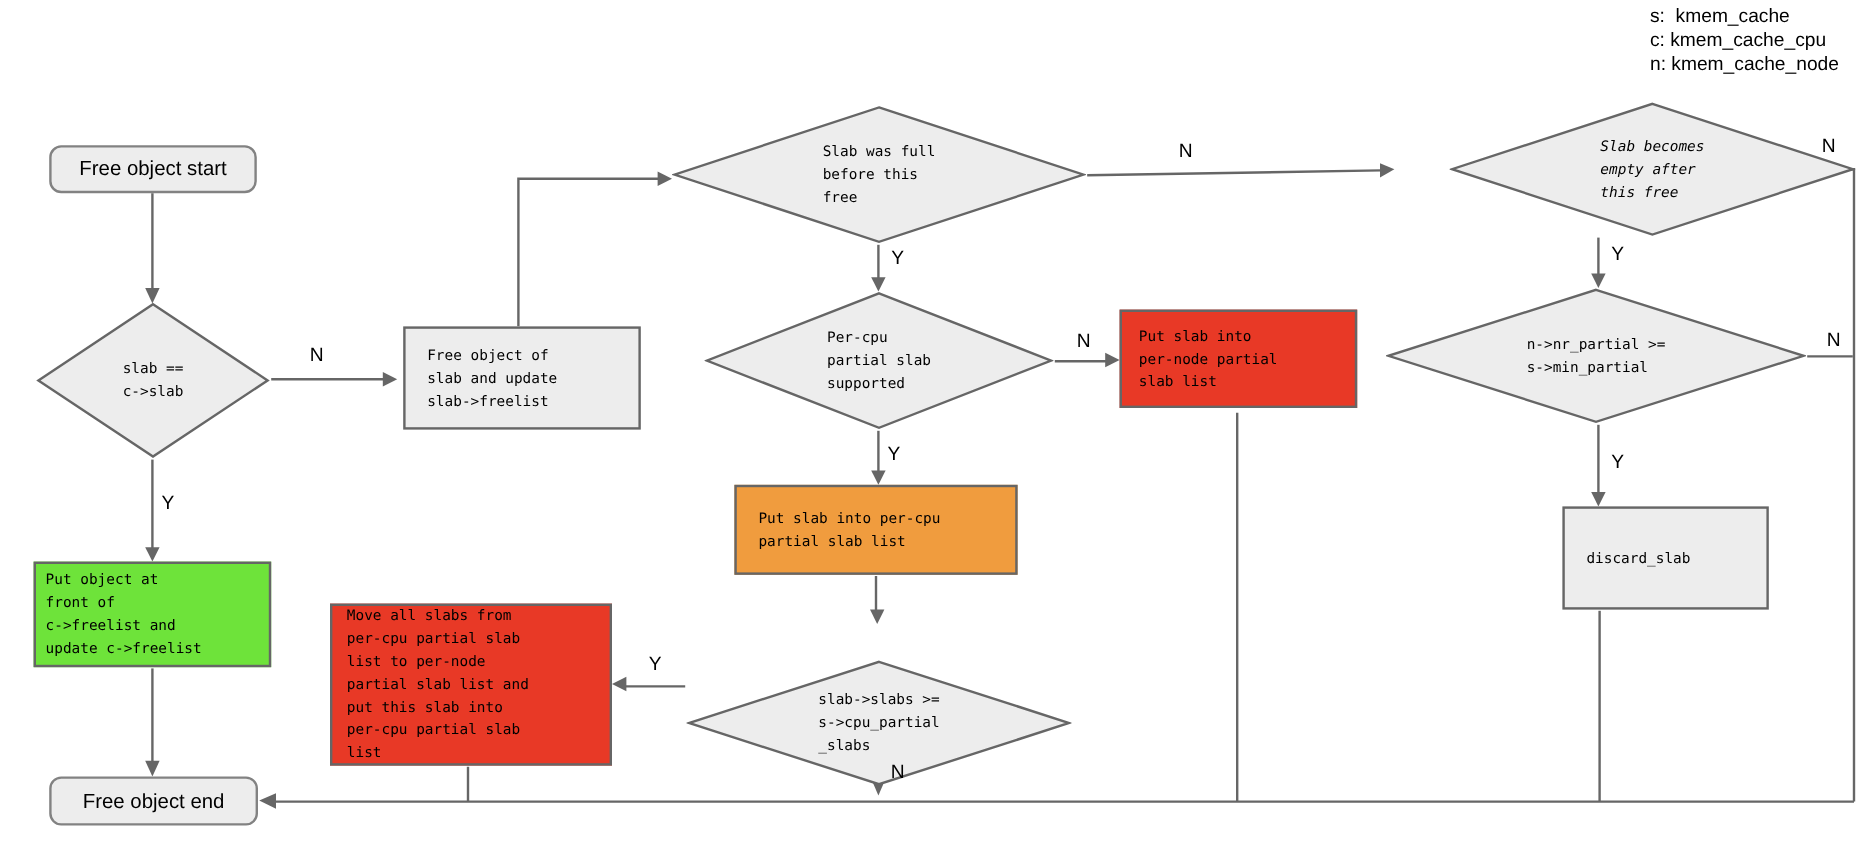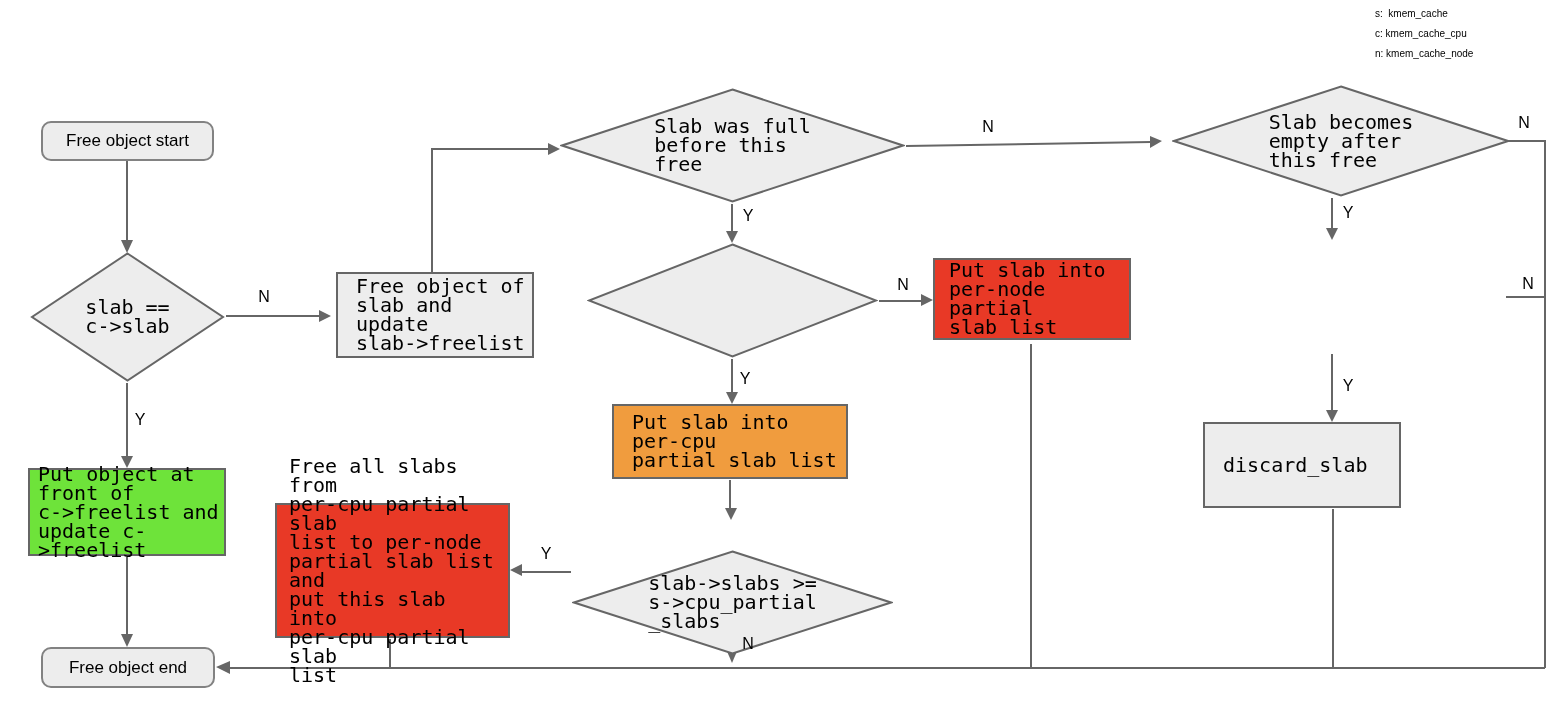--- a/index.html
+++ b/index.html
@@ -17,26 +17,26 @@
   .box{background:var(--node-fill);border:2px solid var(--stroke);display:flex;align-items:center;}
   .box.red{background:var(--red);}
   .box.orange{background:var(--orange);}
   .box.green{background:var(--green);}
   .terminal{background:var(--term-fill);border:2px solid var(--term-stroke);border-radius:10px;
             display:flex;align-items:center;justify-content:center;
             font-size:17px;color:#000;}
   .diamond{display:flex;align-items:center;justify-content:center;}
   .diamond svg{position:absolute;left:0;top:0;}
   .diamond polygon{fill:var(--node-fill);stroke:var(--stroke);stroke-width:2;}
-  .mono{font-family:"DejaVu Sans Mono","Liberation Mono",monospace;font-size:20px;
+  .mono{font-family:"DejaVu Sans Mono","Liberation Mono",monospace;font-size:12px;
         line-height:19px;color:#000;white-space:pre-line;text-align:left;position:relative;}
   .box .mono{padding-left:16px;padding-right:4px;}
   .lbl{position:absolute;font-size:16px;color:#000;transform:translate(-50%,-50%);
        white-space:nowrap;}
-  #legend{position:absolute;left:1375px;top:4px;font-size:10px;line-height:20px;color:#000;}
+  #legend{position:absolute;left:1375px;top:4px;font-size:16px;line-height:20px;color:#000;}
   #legend div{white-space:pre;}
 </style>
 </head>
 <body>
 
 <div id="canvas">
 
   <svg id="edges" width="1554" height="702" viewBox="0 0 1554 702">
 
     <path class="edge" d="M127 161 V242"></path>
@@ -117,31 +117,41 @@
       </svg>
     <div class="mono">Slab was full
 before this
 free</div>
   </div>
 
   <div class="node diamond" style="left:587px;top:243px;width:291px;height:115px;">
     <svg width="291" height="115">
       <polygon points="145.5,1.5 289,57.5 145.5,113.5 2,57.5"></polygon>
       </svg>
-  </div>
-
-  <div class="node diamond" style="left:1172px;top:85px;width:338px;height:112px;">
+    <div class="mono">Per-cpu
+partial slab
+supported</div>
+  </div>
+
+  <div class="node diamond" style="left:1208px;top:85px;width:338px;height:112px;font-style:italic;">
     <svg width="338" height="112">
       <polygon points="169,1.5 336,56 169,110.5 2,56"></polygon>
       </svg>
     <div class="mono">Slab becomes
 empty after
 this free</div>
   </div>
 
+  <div class="node diamond" style="left:1155px;top:240px;width:350px;height:113px;">
+    <svg width="350" height="113">
+      <polygon points="175,1.5 348,56.5 175,111.5 2,56.5"></polygon>
+      </svg>
+    <div class="mono">n-&gt;nr_partial &gt;=
+s-&gt;min_partial</div>
+  </div>
 
   <div class="node diamond" style="left:572px;top:550px;width:321px;height:105px;">
     <svg width="321" height="105">
       <polygon points="160.5,1.5 319,52.5 160.5,103.5 2,52.5"></polygon>
       </svg>
     <div class="mono">slab-&gt;slabs &gt;=
 s-&gt;cpu_partial
 _slabs</div>
   </div>
 
@@ -150,31 +160,31 @@
 slab and update
 slab-&gt;freelist</div>
   </div>
 
   <div class="node box red" style="left:933px;top:258px;width:198px;height:82px;">
     <div class="mono" style="padding-left:14px;">Put slab into
 per-node partial
 slab list</div>
   </div>
 
-  <div class="node box" style="left:1203px;top:422px;width:198px;height:86px;">
+  <div class="node box" style="left:1302px;top:422px;width:172px;height:86px;">
     <div class="mono" style="padding-left:18px;">discard_slab</div>
   </div>
 
   <div class="node box orange" style="left:612px;top:404px;width:236px;height:75px;">
     <div class="mono" style="padding-left:18px;">Put slab into per-cpu
 partial slab list</div>
   </div>
 
   <div class="node box red" style="left:275px;top:503px;width:235px;height:135px;">
-    <div class="mono" style="padding-left:12px;">Free all slabs from
+    <div class="mono" style="padding-left:12px;">Move all slabs from
 per-cpu partial slab
 list to per-node
 partial slab list and
 put this slab into
 per-cpu partial slab
 list</div>
   </div>
 
   <div class="node box green" style="left:28px;top:468px;width:198px;height:88px;">
     <div class="mono" style="padding-left:8px;">Put object at

